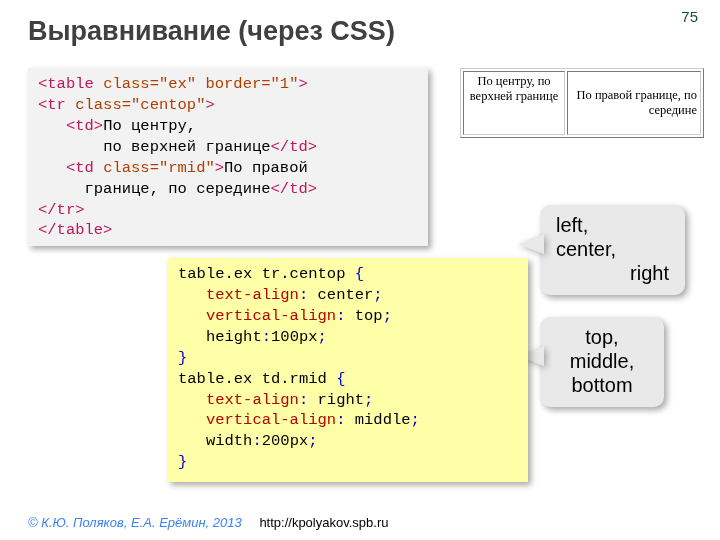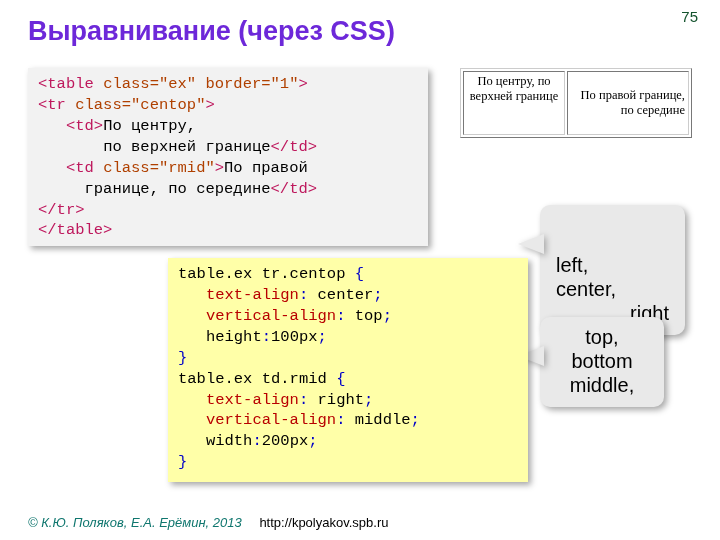--- a/index.html
+++ b/index.html
@@ -21,21 +21,21 @@
   .page-num {
     position: absolute;
     top: 8px;
     right: 22px;
     font-size: 15px;
     color: #14532d;
   }
   .title {
     font-size: 27px;
     font-weight: bold;
-    color: #6d28d9;
+    color: #404040;
     margin: 4px 0 12px 0;
   }
   .code-box {
     position: absolute;
     font-family: "Courier New", monospace;
     font-size: 15.5px;
     line-height: 1.35;
     background: #f2f2f2;
     box-shadow: 3px 3px 6px rgba(0,0,0,0.35);
     padding: 6px 10px;
@@ -65,21 +65,21 @@
     border-radius: 10px;
     box-shadow: 3px 3px 6px rgba(0,0,0,0.35);
     font-family: Arial, sans-serif;
     font-size: 20px;
     color: #000;
     padding: 8px 16px 10px 16px;
     line-height: 1.2;
   }
   .callout1 { top: 205px; left: 540px; width: 145px; }
   .callout2 { top: 317px; left: 540px; width: 124px; text-align: center; }
-  .c1-l1 { text-align: left; margin-top: 40px; }
+  .c1-l1 { text-align: left; }
   .c1-l2 { text-align: left; }
   .c1-l3 { text-align: right; }
   .tail {
     position: absolute;
     width: 0; height: 0;
   }
   .tail1 {
     top: 234px; left: 518px;
     border-top: 10px solid transparent;
     border-bottom: 10px solid transparent;
@@ -110,32 +110,32 @@
     border: 1px inset #ccc;
     padding: 2px 3px;
   }
   .dt-cell1 {
     width: 102px;
     height: 64px;
     text-align: center;
     vertical-align: top;
   }
   .dt-cell2 {
-    width: 122px;
+    width: 134px;
     height: 64px;
     text-align: right;
     vertical-align: middle;
   }
   .footer {
     position: absolute;
     bottom: 10px;
     left: 28px;
     font-size: 13px;
   }
-  .footer .copy { color: #0f766e; font-style: italic; }
+  .footer .copy { color: #3b82f6; font-style: italic; }
   .footer .url { color: #000000; margin-left: 14px; }
 </style>
 </head>
 <body>
 <div class="slide">
 
   <div class="page-num">75</div>
 
   <div class="title">Выравнивание (через CSS)</div>
 
@@ -160,22 +160,22 @@
   <div class="tail tail1"></div>
   <div class="callout callout1">
     <div class="c1-l1">left,</div>
     <div class="c1-l2">center,</div>
     <div class="c1-l3">right</div>
   </div>
 
   <div class="tail tail2"></div>
   <div class="callout callout2">
     <div>top,</div>
+    <div>middle,</div>
     <div>bottom</div>
-    <div>middle,</div>
   </div>
 
   <div class="code-box css-box"><span>table.ex tr.centop</span> <span class="cpunct">{</span>
    <span class="prop">text-align</span><span class="cpunct">:</span> <span>center</span><span class="cpunct">;</span>
    <span class="prop">vertical-align</span><span class="cpunct">:</span> <span>top</span><span class="cpunct">;</span>
    <span>height</span><span class="cpunct">:</span><span>100px</span><span class="cpunct">;</span>
 <span class="cpunct">}</span>
 <span>table.ex td.rmid</span> <span class="cpunct">{</span>
    <span class="prop">text-align</span><span class="cpunct">:</span> <span>right</span><span class="cpunct">;</span>
    <span class="prop">vertical-align</span><span class="cpunct">:</span> <span>middle</span><span class="cpunct">;</span>

